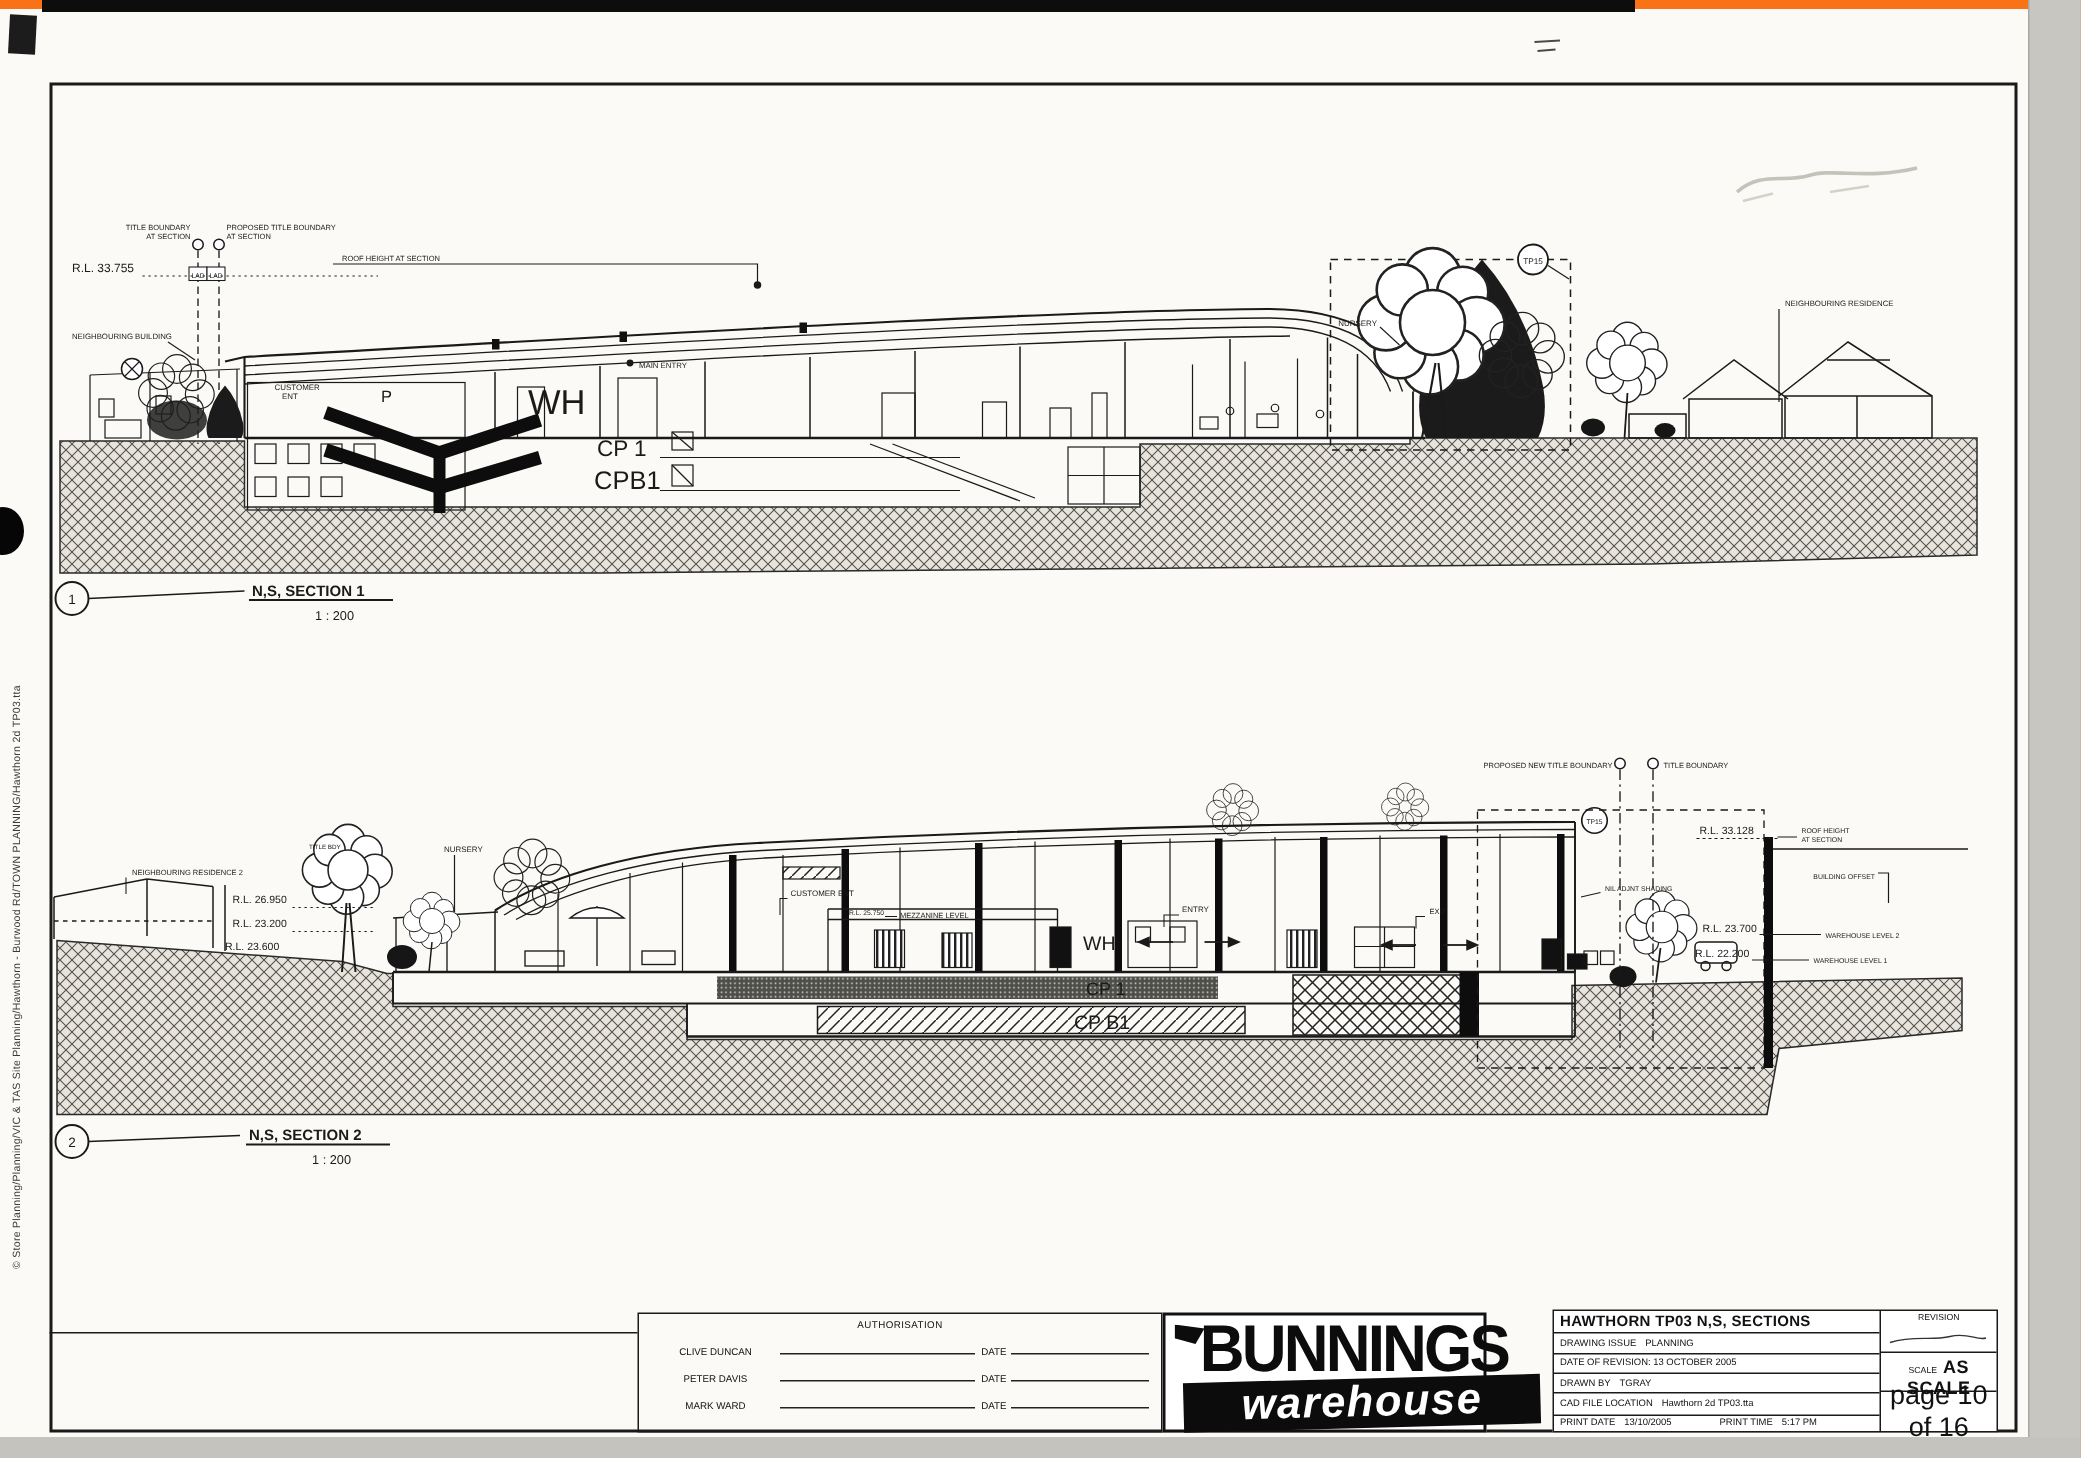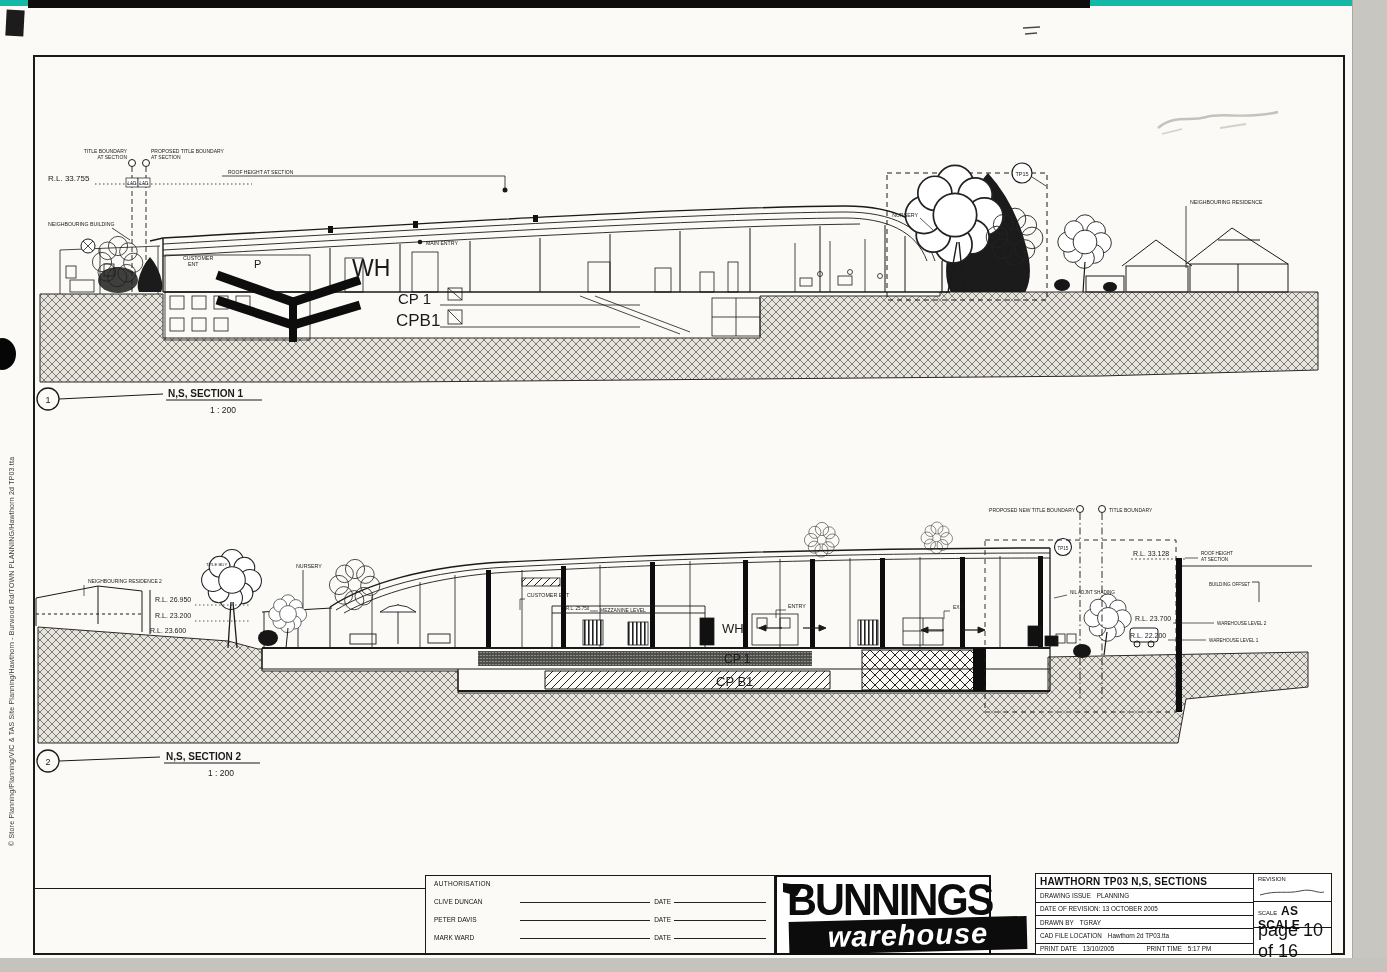--- a/index.html
+++ b/index.html
@@ -1,16 +1,16 @@
 <!DOCTYPE html>
 <html><head>
 <meta charset="utf-8">
 <style>
   html,body{margin:0;padding:0;background:#b3b2ad;}
-  .stage{position:relative;width:1387px;height:972px;overflow:hidden;background:#14b8a6;font-family:"Liberation Sans",sans-serif;}
+  .stage{position:relative;width:1387px;height:972px;overflow:hidden;background:#f97316;font-family:"Liberation Sans",sans-serif;text-align:center;}
   .paper{position:absolute;left:0;top:6px;width:1352px;height:952px;background:#fbfaf6;}
   .frame{position:absolute;left:33px;top:55px;width:1308px;height:896px;border:2px solid #1a1a1a;}
   svg{position:absolute;}
   svg text{font-family:"Liberation Sans",sans-serif;fill:#1a1a1a;}
   .lw{stroke:#1a1a1a;fill:none;}
   
   .scan-strip-top{position:absolute;left:28px;top:0;width:1062px;height:8px;background:#0d0d0d;}
   .scan-mark-tl{position:absolute;left:6px;top:10px;width:18px;height:26px;background:#1c1c1c;transform:rotate(3deg);}
   .scan-blob-left{position:absolute;left:-12px;top:338px;width:28px;height:32px;border-radius:50%;background:#060606;}
   .scan-band-right{position:absolute;left:1352px;top:0;width:35px;height:972px;background:#c7c6c1;border-left:1px solid #a9a8a3;}

